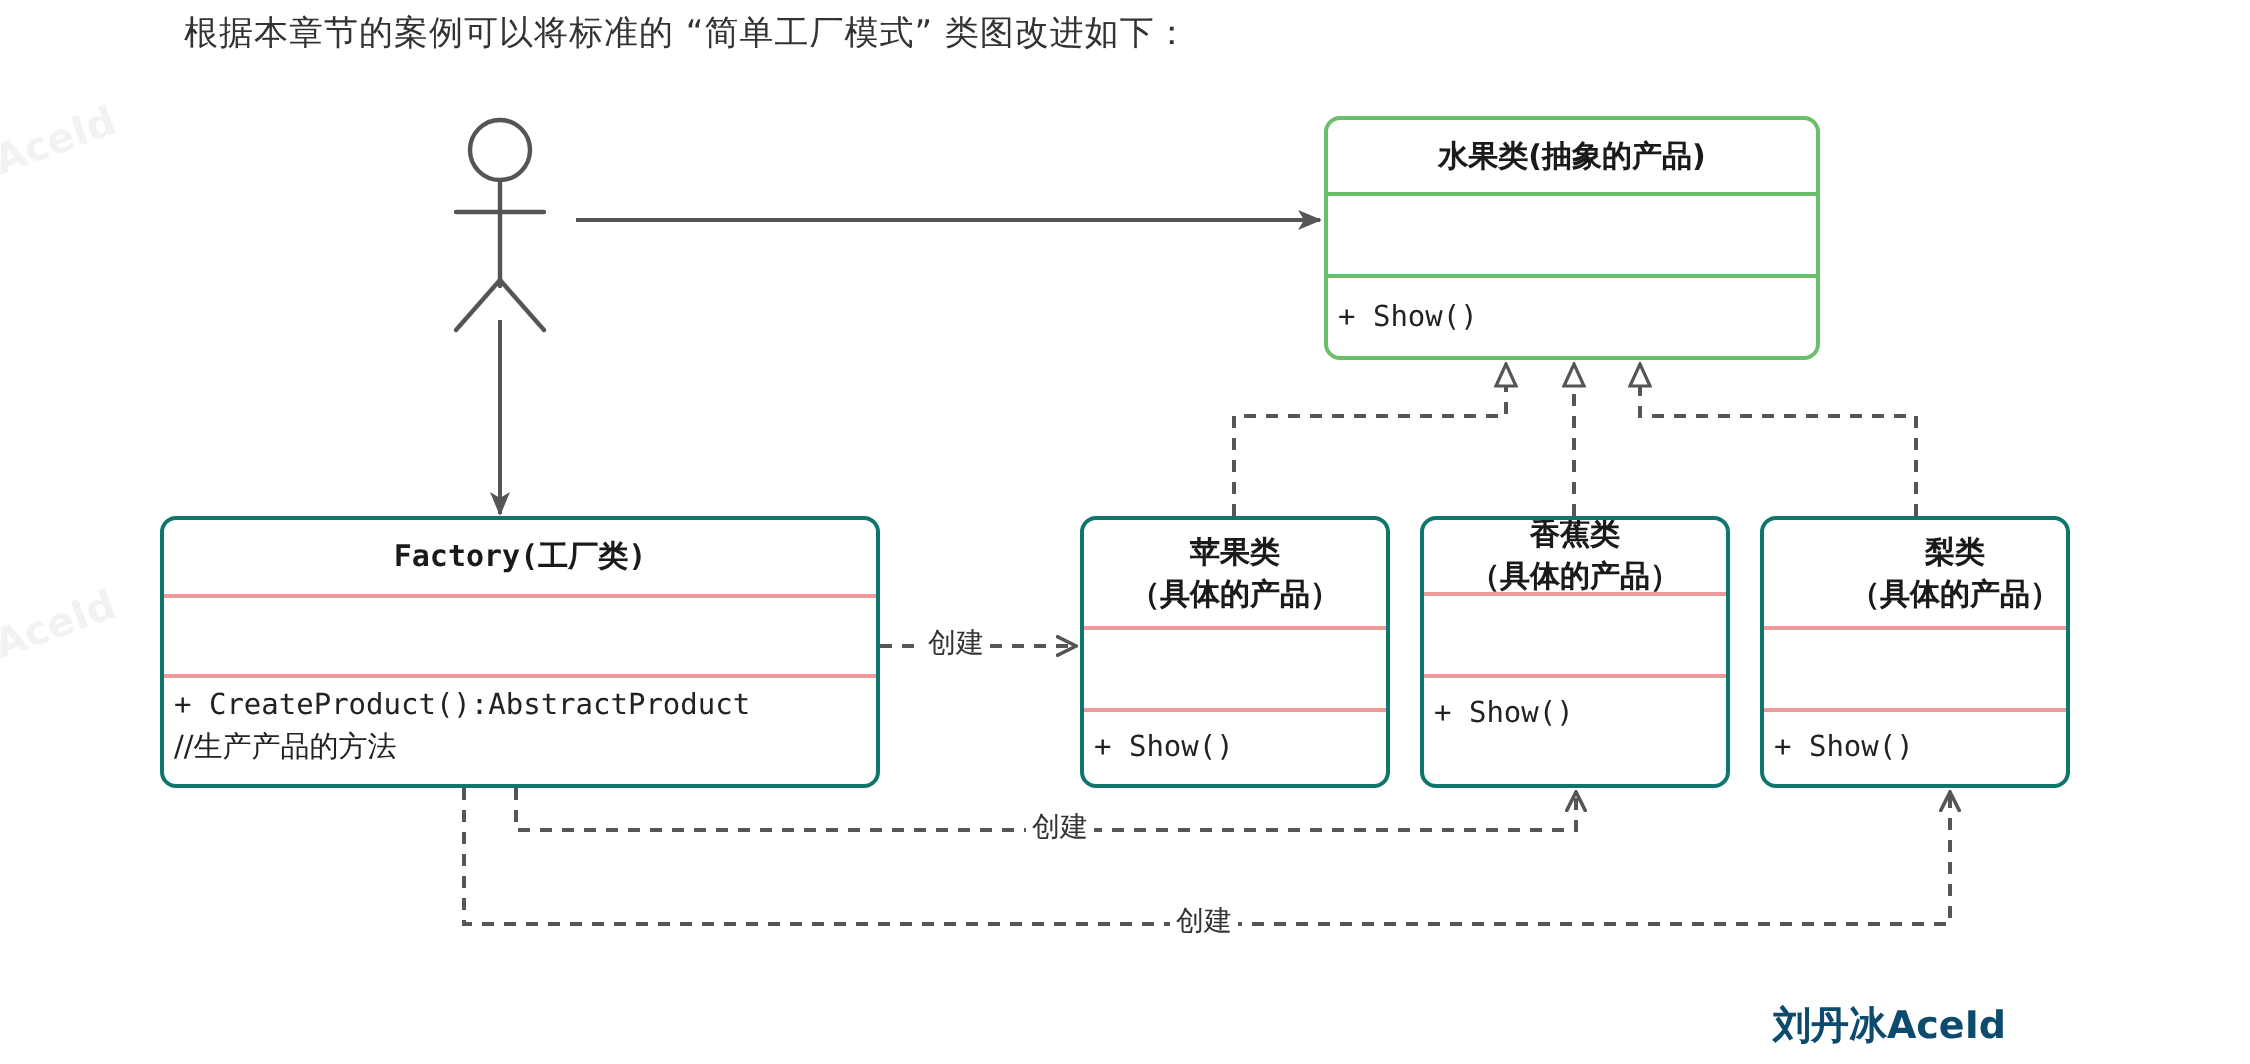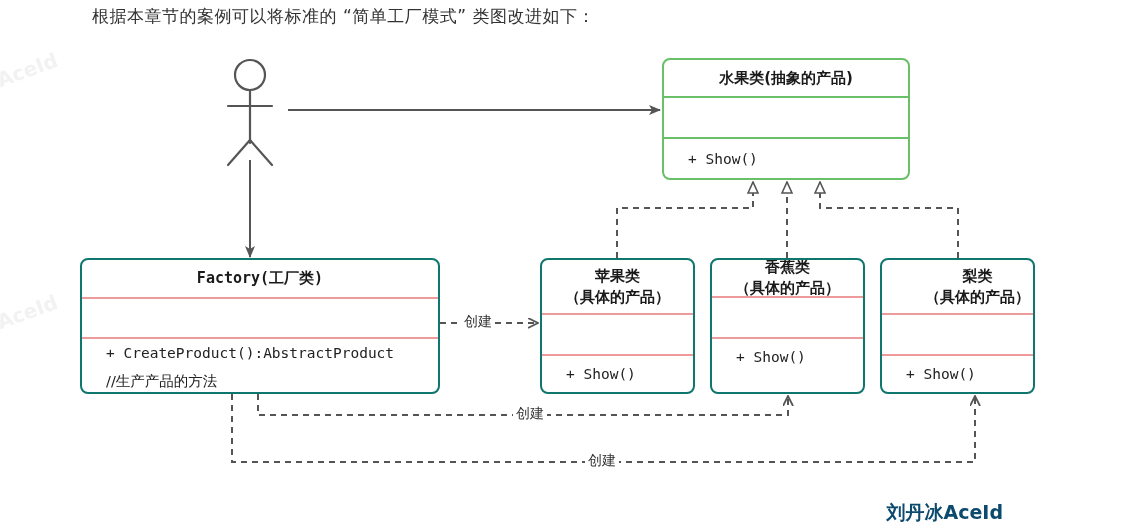--- a/index.html
+++ b/index.html
@@ -62,21 +62,21 @@
     line-height: 21px;
     color: #1a1a1a;
   }
   .uml-title .sub {
     display: block;
     font-weight: bold;
   }
   .uml-members {
     font-size: 14.5px;
     line-height: 21px;
-    padding-left: 24px;
+    padding-left: 5px;
     color: #222222;
     font-family: "DejaVu Sans Mono", "Liberation Mono", monospace;
     white-space: pre;
   }
   .uml-members .cn {
     font-family: "DejaVu Sans", "Liberation Sans", sans-serif;
   }
   
   .edge-label {
     position: absolute;
@@ -151,21 +151,21 @@
 
 <div class="uml-box abstract" style="left:662px; top:58px; width:248px; height:122px;">
   <div class="uml-sec uml-title" style="height:38px;">水果类(抽象的产品)</div>
   <div class="uml-sec" style="height:41px;"></div>
   <div class="uml-sec last uml-members" style="height:41px;"><span>+ Show()  </span></div>
 </div>
 
 <div class="uml-box" style="left:80px; top:258px; width:360px; height:136px;">
   <div class="uml-sec uml-title" style="height:39px; font-family:'DejaVu Sans Mono','Liberation Mono',monospace;">Factory(工厂类)</div>
   <div class="uml-sec" style="height:40px;"></div>
-  <div class="uml-sec last uml-members" style="height:53px; justify-content:space-between; padding-top:4px;">
+  <div class="uml-sec last uml-members" style="height:53px; justify-content:flex-start; padding-top:4px;">
     <div>+ CreateProduct():AbstractProduct</div>
     <div class="cn">//生产产品的方法</div>
   </div>
 </div>
 
 <div class="uml-box" style="left:540px; top:258px; width:155px; height:136px;">
   <div class="uml-sec uml-title" style="height:55px;">
     <span>苹果类</span>
     <span class="sub">（具体的产品）</span>
   </div>

